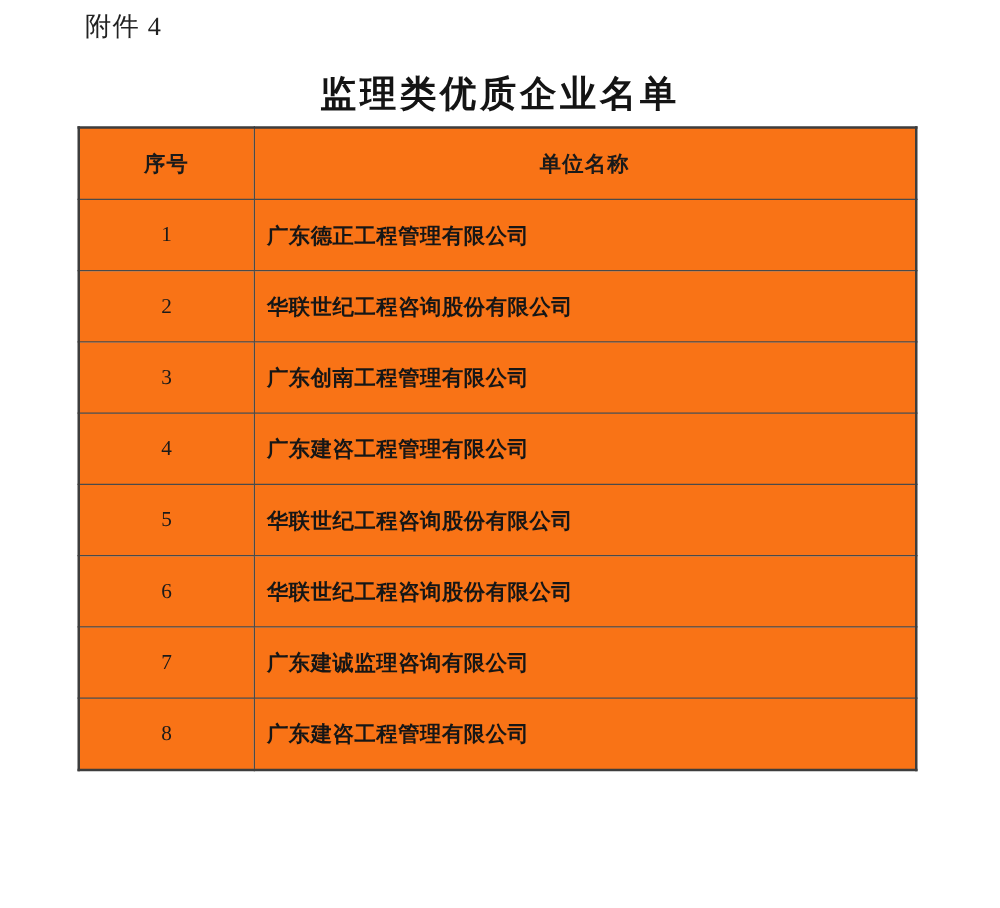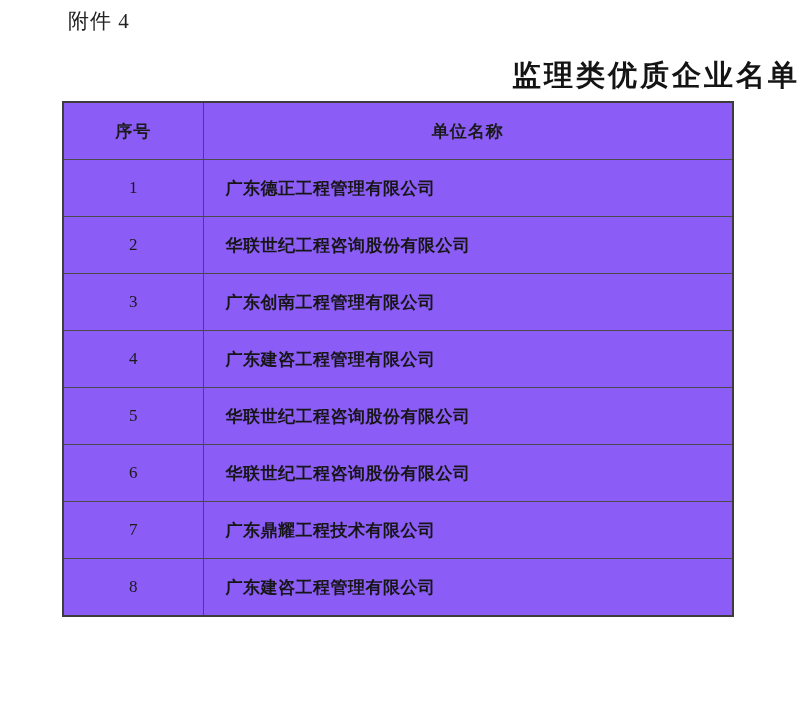--- a/index.html
+++ b/index.html
@@ -21,21 +21,21 @@
     top: 7px;
     font-size: 21px;
     letter-spacing: 1px;
     color: #222;
   }
   .doc-title {
     position: absolute;
     top: 56px;
     left: 0;
     width: 100%;
-    text-align: right;
+    text-align: center;
     font-size: 29px;
     font-weight: bold;
     letter-spacing: 3px;
     color: #141414;
   }
   .table-wrap {
     position: absolute;
     left: 62px;
     top: 101px;
   }
@@ -43,40 +43,40 @@
     border-collapse: collapse;
     width: 670px;
     table-layout: fixed;
     border: 2px solid #3d3d3d;
   }
   table.company-table th,
   table.company-table td {
     border: 1.5px solid #4a4a4a;
     height: 54px;
     vertical-align: middle;
-    background: #8b5cf6;
+    background: #f97316;
   }
   col.col-no   { width: 140px; }
   col.col-name { width: 530px; }
   th.header-cell {
     font-size: 17px;
     font-weight: bold;
     text-align: center;
     letter-spacing: 1px;
     color: #1a1a1a;
   }
   td.no-cell {
     text-align: center;
     font-size: 17px;
     font-weight: 400;
     color: #1a1a1a;
   }
   td.name-cell {
     text-align: left;
-    padding-left: 22px;
+    padding-left: 10px;
     font-size: 17px;
     font-weight: bold;
     letter-spacing: 0.5px;
     color: #161616;
   }
 </style>
 </head>
 <body>
 
 <div class="attachment-label">附件 4</div>
@@ -115,21 +115,21 @@
       <tr>
         <td class="no-cell">5</td>
         <td class="name-cell">华联世纪工程咨询股份有限公司</td>
       </tr>
       <tr>
         <td class="no-cell">6</td>
         <td class="name-cell">华联世纪工程咨询股份有限公司</td>
       </tr>
       <tr>
         <td class="no-cell">7</td>
-        <td class="name-cell">广东鼎耀工程技术有限公司</td>
+        <td class="name-cell">广东建诚监理咨询有限公司</td>
       </tr>
       <tr>
         <td class="no-cell">8</td>
         <td class="name-cell">广东建咨工程管理有限公司</td>
       </tr>
     </tbody>
   </table>
 </div>
 
 </body></html>

